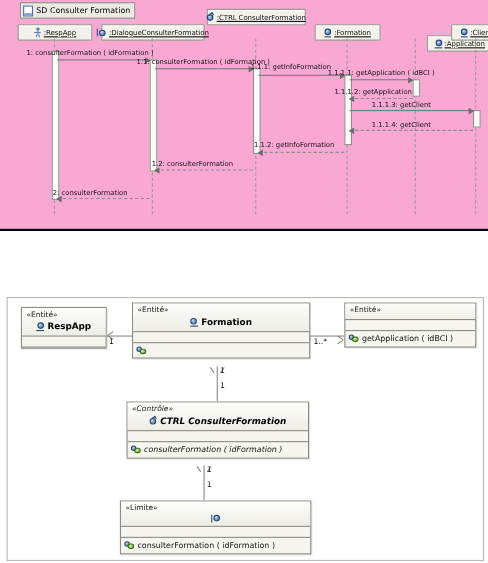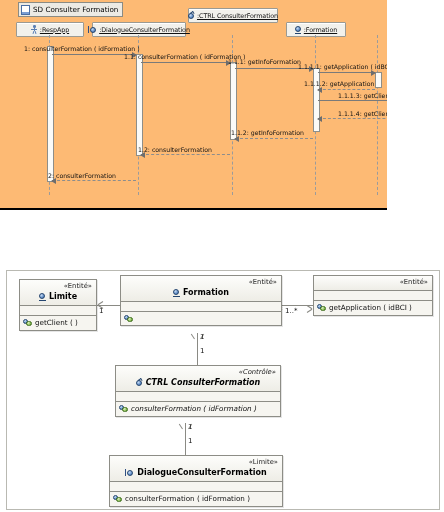--- a/index.html
+++ b/index.html
@@ -1,22 +1,22 @@
 <!DOCTYPE html>
 <html><head>
 <meta charset="utf-8">
 <style>
   html,body{margin:0;padding:0;background:#ffffff;}
   body{width:444px;height:512px;position:relative;
        font-family:"DejaVu Sans","Liberation Sans",sans-serif;
        -webkit-font-smoothing:none;}
 
   
-  #seq-panel{position:absolute;left:0;top:0;width:387px;height:208px;
-             background:#fdba74;border-bottom:2px solid #000;overflow:hidden;}
+  #seq-panel{position:absolute;left:0;top:0;width:444px;height:208px;
+             background:#f9a8d4;border-bottom:2px solid #000;overflow:hidden;}
 
   #seq-title-tab{position:absolute;left:18px;top:2px;height:13px;
                  background:#eceae4;border:1px solid #8b8b83;
                  padding:0 4px 0 2px;display:flex;align-items:center;gap:3px;
                  font-size:7.2px;color:#000;white-space:nowrap;}
   #seq-title-tab .docglyph{width:7px;height:8px;background:#ffffff;
                  border:1px solid #4a6fa5;position:relative;display:inline-block;}
   #seq-title-tab .docglyph:after{content:"";position:absolute;left:0;bottom:0;
                  width:100%;height:2px;background:#7b9fd4;}
 
@@ -71,21 +71,21 @@
   .msg .ah.l{left:-1px;border-right:5px solid #6d6d6d;}
   .msglbl{position:absolute;font-size:6.2px;color:#111;white-space:nowrap;}
 
   
   #cls-panel{position:absolute;left:0;top:210px;width:444px;height:302px;background:#ffffff;}
   #cls-canvas{position:absolute;left:6px;top:60px;width:432px;height:238px;
               background:#ffffff;border:1px solid #b9b9b2;}
 
   .uclass{position:absolute;background:#f6f5f0;border:1px solid #8d8d86;
           box-shadow:1px 1px 0 rgba(0,0,0,0.10);}
-  .uclass .hdr{padding:2px 4px 3px;text-align:right;
+  .uclass .hdr{padding:2px 4px 3px;text-align:left;
                background:linear-gradient(#fdfdfb,#eeede6);}
   .uclass .stereo{font-size:6.8px;color:#222;line-height:9px;}
   .uclass .nm{font-size:8px;font-weight:bold;color:#000;line-height:11px;
               display:flex;align-items:center;justify-content:center;gap:3px;white-space:nowrap;}
   .uclass .sep{height:1px;background:#8d8d86;}
   .uclass .attrs{height:9px;}
   .uclass .ops{padding:2px 3px 3px;display:flex;align-items:center;gap:3px;
                font-size:7.2px;color:#111;white-space:nowrap;}
 
   
@@ -266,33 +266,26 @@
     <div class="mult" style="left:181px;top:166px;">1</div>
 
     <div class="uclass" style="left:12px;top:8px;width:76px;">
       <div class="hdr">
         <div class="stereo">«Entité»</div>
         <div class="nm">
           <span class="ico-ent">
               <span class="cir"></span>
               <span class="ln"></span>
             </span>
-          <span>Limite</span>
+          <span>RespApp</span>
         </div>
       </div>
       <div class="sep"></div>
       <div class="attrs"></div>
       <div class="sep"></div>
-      <div class="ops">
-        <span class="ico-op">
-            <span class="b1"></span>
-            <span class="b2"></span>
-          </span>
-        <span>getClient ( )</span>
-      </div>
     </div>
 
     <div class="uclass" style="left:113px;top:4px;width:160px;">
       <div class="hdr">
         <div class="stereo">«Entité»</div>
         <div class="nm">
           <span class="ico-ent">
               <span class="cir"></span>
               <span class="ln"></span>
             </span>
@@ -350,21 +343,20 @@
     </div>
 
     <div class="uclass" style="left:102px;top:184px;width:172px;">
       <div class="hdr">
         <div class="stereo">«Limite»</div>
         <div class="nm">
           <span class="ico-bound">
               <span class="bar"></span>
               <span class="cir"></span>
             </span>
-          <span>DialogueConsulterFormation</span>
         </div>
       </div>
       <div class="sep"></div>
       <div class="attrs"></div>
       <div class="sep"></div>
       <div class="ops">
         <span class="ico-op">
             <span class="b1"></span>
             <span class="b2"></span>
           </span>

